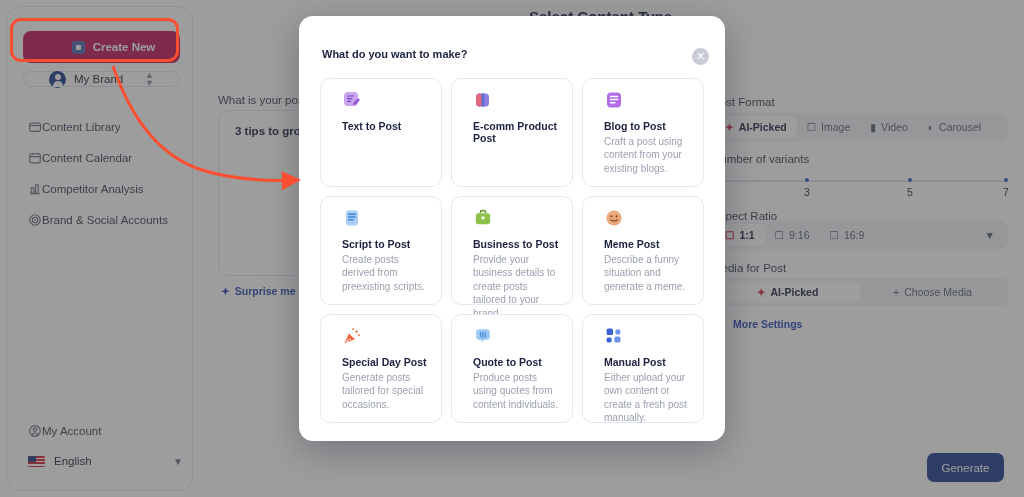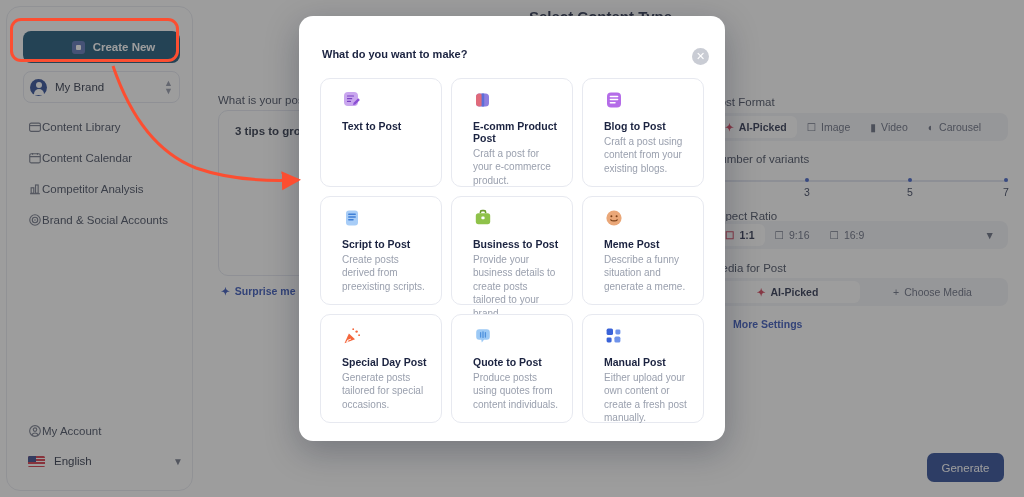--- a/index.html
+++ b/index.html
@@ -13,37 +13,37 @@
 
   
   .bg-layer { position: absolute; inset: 0; }
 
   .sidebar {
     position: absolute; left: 6px; top: 6px; width: 187px; height: 485px;
     background: #ffffff; border: 1px solid #e6e8ef; border-radius: 14px;
   }
   .btn-create {
     position: absolute; left: 16px; top: 24px; width: 157px; height: 32px;
-    background: #0c4a6e; border-radius: 8px;
+    background: #be185d; border-radius: 8px;
     display: flex; align-items: center; justify-content: center; gap: 8px;
     color: #ffffff; font-size: 11.5px; font-weight: 600; padding-left: 24px;
   }
   .btn-create .sq {
     width: 13px; height: 13px; border-radius: 3px; background: #4f69b0;
     display: inline-flex; align-items: center; justify-content: center;
   }
   .btn-create .sq i { width: 5px; height: 5px; background: #fff; border-radius: 1px; display:block;}
   .create-ring {
     position: absolute; left: 10px; top: 18px; width: 169px; height: 44px;
     border: 3px solid #fc4e31; border-radius: 11px; z-index: 40;
   }
   .brand-select {
-    position: absolute; left: 16px; top: 64px; width: 157px; height: 32px;
+    position: absolute; left: 16px; top: 64px; width: 157px; height: 16px;
     border: 1px solid #e2e5ee; border-radius: 8px; background: #fff;
-    display: flex; align-items: center; padding: 0 6px; gap: 8px;
+    display: flex; align-items: center; padding: 0 25px; gap: 8px;
   }
   .brand-avatar {
     width: 17px; height: 17px; border-radius: 50%; background: #1f3f8f;
     position: relative; flex: 0 0 auto;
   }
   .brand-avatar::before{content:"";position:absolute;left:5.5px;top:3.5px;width:6px;height:6px;border-radius:50%;background:#fff;}
   .brand-avatar::after{content:"";position:absolute;left:3.5px;top:10.5px;width:10px;height:6px;border-radius:5px 5px 0 0;background:#fff;}
   .brand-name { font-size: 11.5px; color: #20283c; font-weight: 500; flex: 1 1 auto; }
   .updown { color: #8d93a5; font-size: 9px; line-height: 8px; text-align: center; }
 
@@ -315,21 +315,20 @@
 
       <div class="card">
         <div class="card-ic">
           <svg width="20" height="20" viewBox="0 0 20 20">
               <rect x="3" y="3.5" width="13" height="13" rx="3.5" fill="#8d7fe0"></rect>
               <rect x="3" y="3.5" width="6.5" height="13" rx="3.5" fill="#e06a7a"></rect>
               <rect x="8.6" y="3.5" width="2.6" height="13" fill="#5b6fd8"></rect>
             </svg>
         </div>
         <div class="card-title">E-comm Product Post</div>
-        <div class="card-desc">Craft a post for your e-commerce product.</div>
       </div>
 
       <div class="card">
         <div class="card-ic">
           <svg width="20" height="20" viewBox="0 0 20 20">
               <rect x="3" y="2.5" width="14" height="15" rx="4" fill="#b46ce8"></rect>
               <path d="M6.4 6.5h7.2M6.4 9.6h7.2M6.4 12.7h4.6" stroke="#fff" stroke-width="1.5" stroke-linecap="round"></path>
             </svg>
         </div>
         <div class="card-title">Blog to Post</div>

